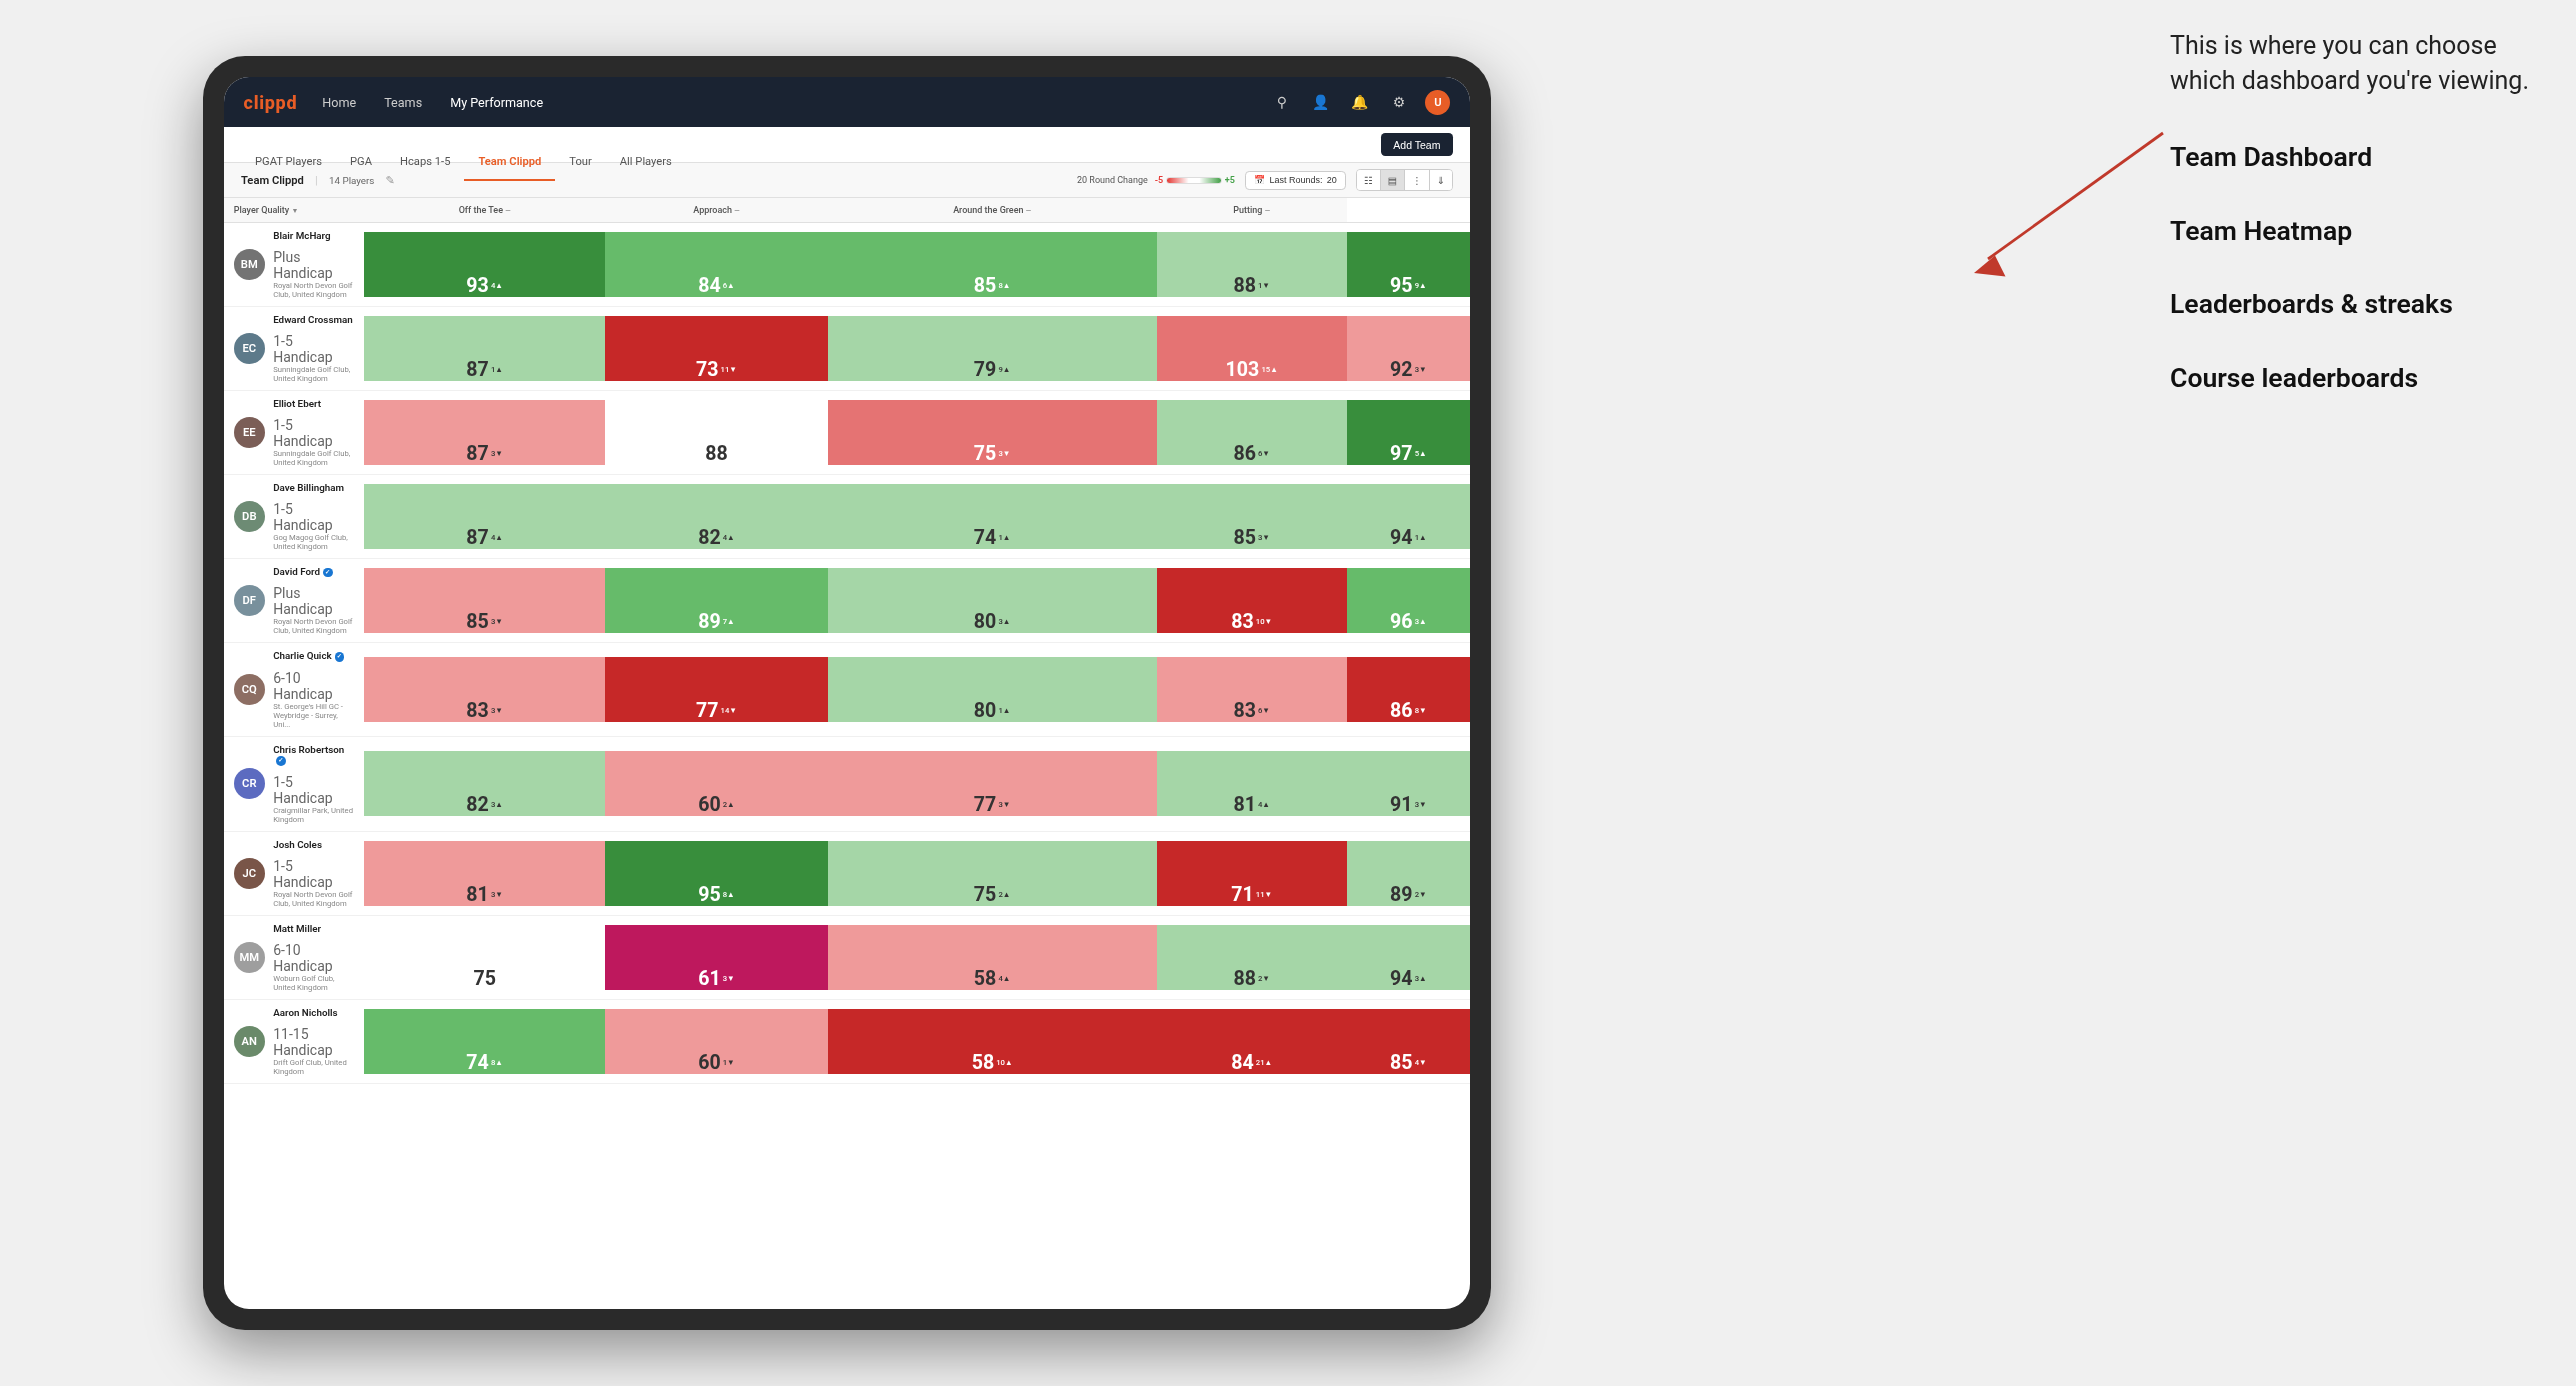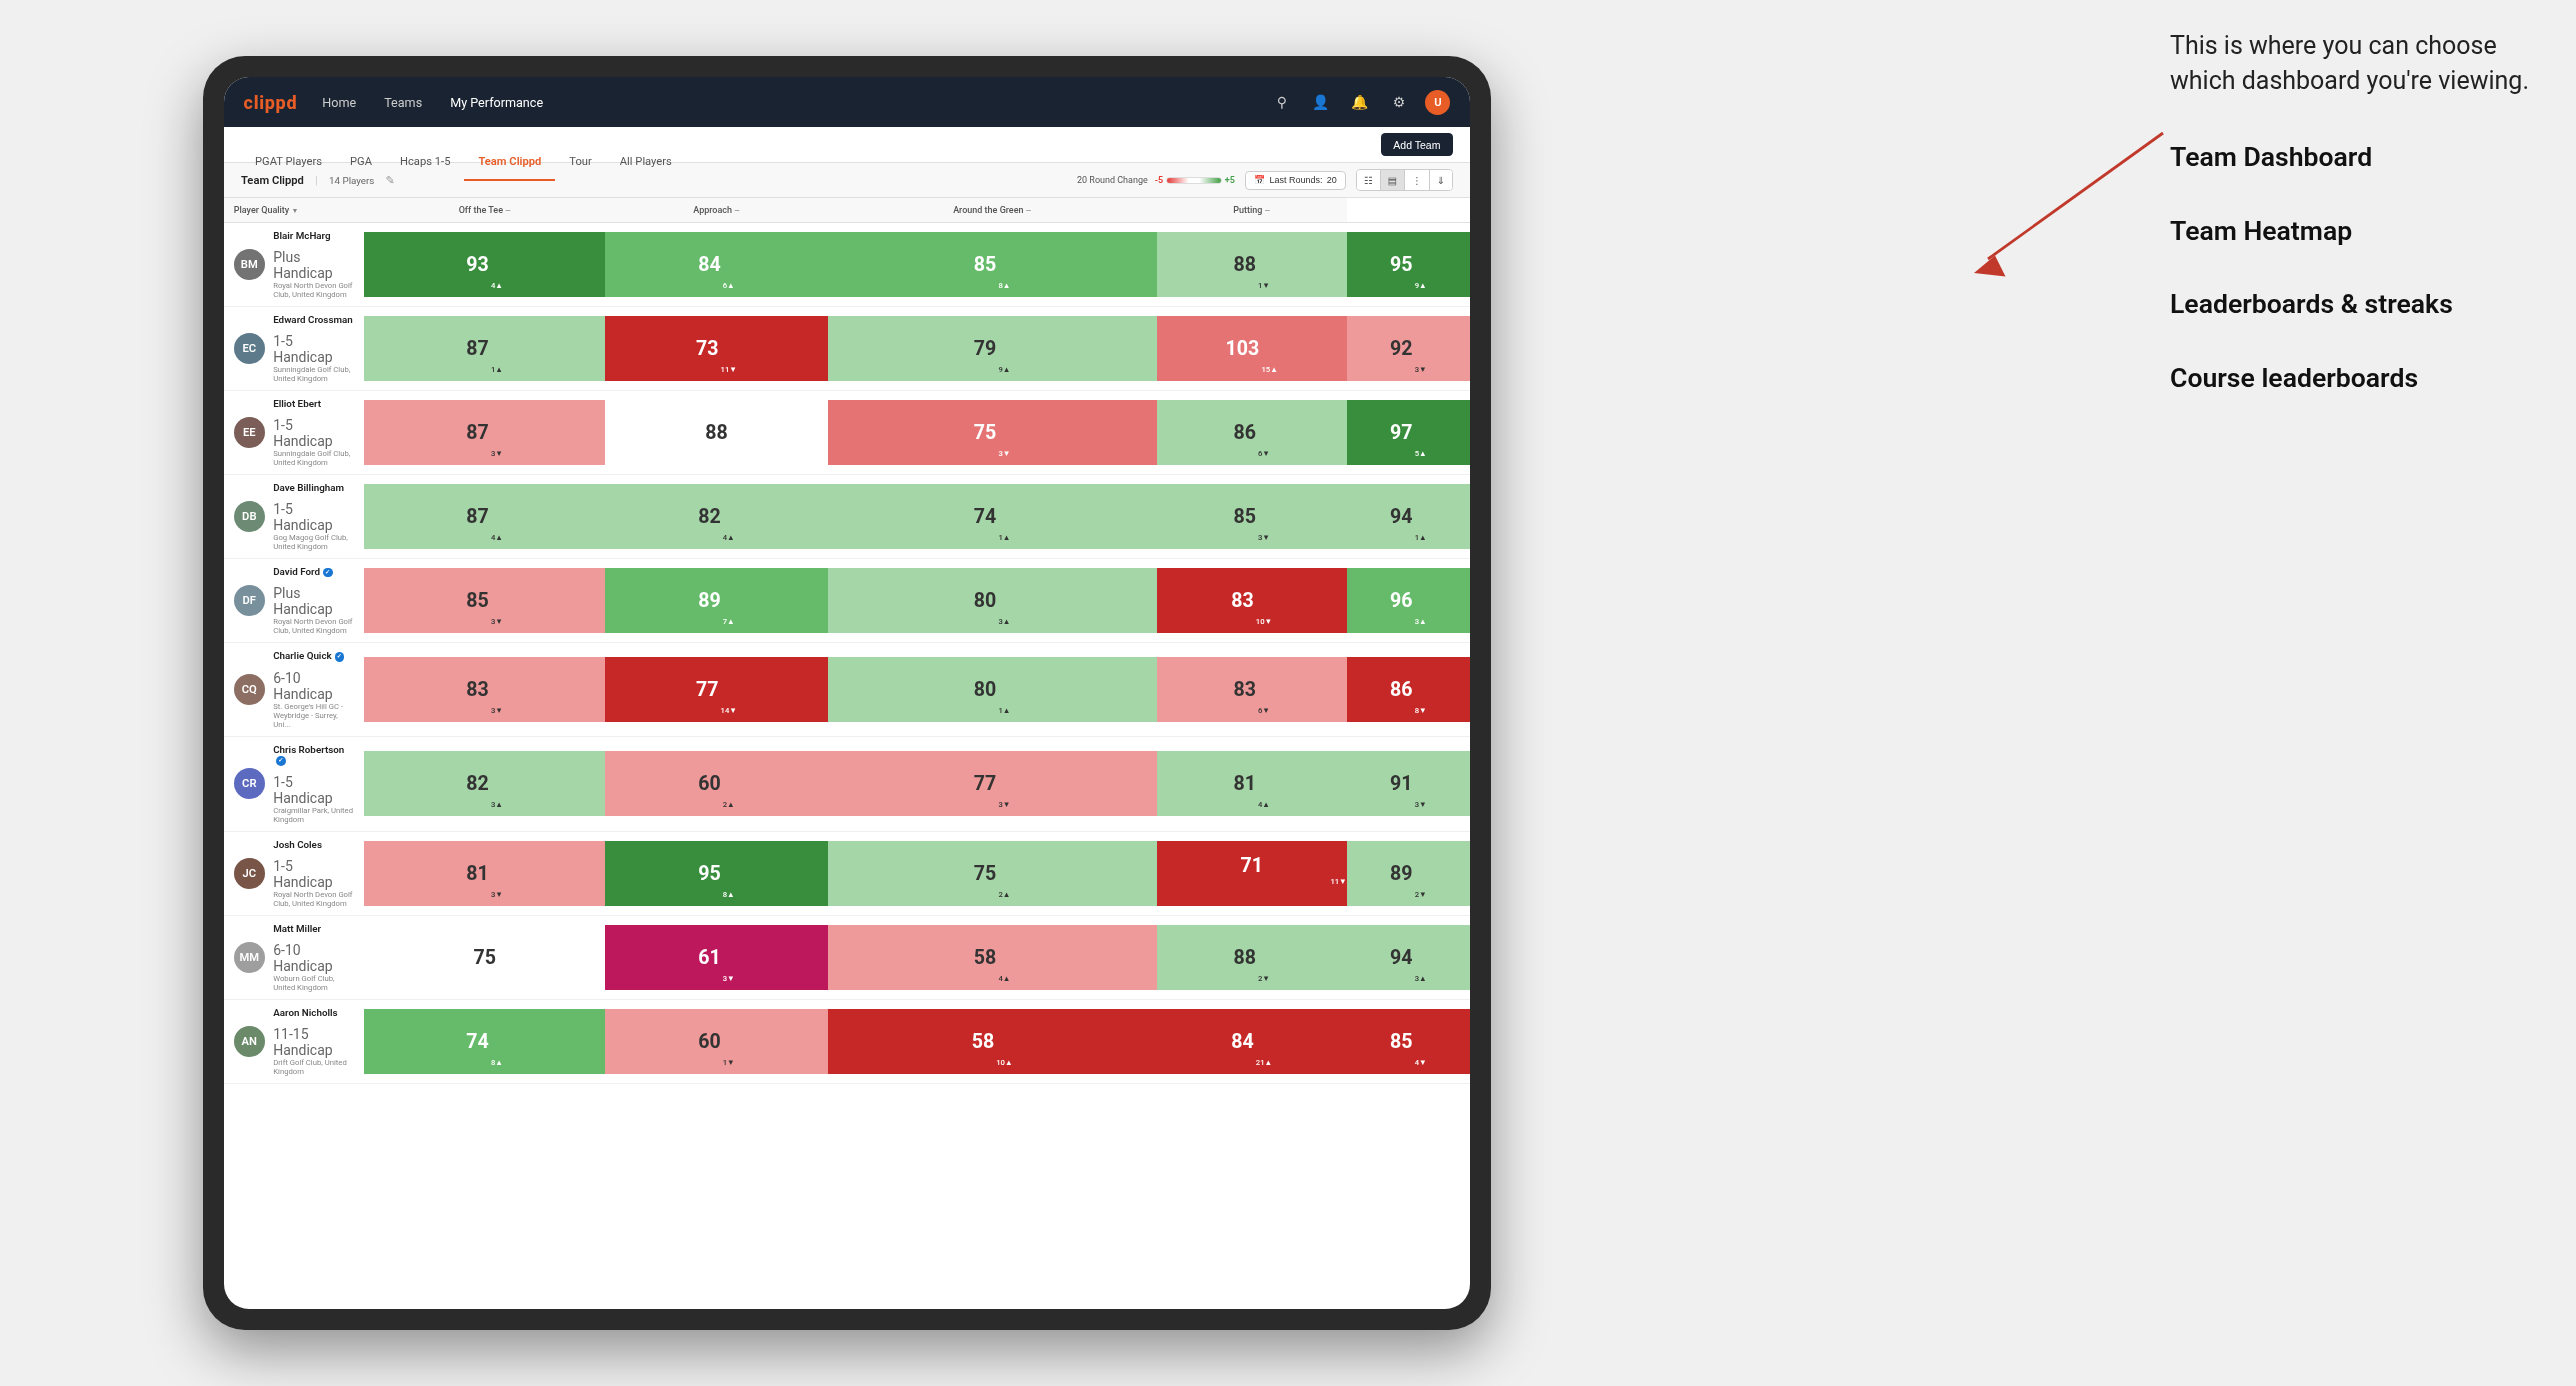--- a/index.html
+++ b/index.html
@@ -305,21 +305,21 @@
     .player-handicap { font-size: 14px; color: #666; margin-top: 8px; }
     .player-club { font-size: 7.7px; color: #888; }
 
     
     .score-cell {
       text-align: center;
       vertical-align: middle;
     }
     .score-box {
       display: flex;
-      align-items: center;
+      align-items: flex-end;
       justify-content: center;
       height: 65px;
       position: relative;
     }
     .score-main {
       font-size: 19.6px;
       font-weight: 700;
     }
     .score-change {
       font-size: 7.7px;
@@ -750,21 +750,21 @@
                   <span class="score-change">8▲</span>
                 </div>
               </td>
               <td class="score-cell">
                 <div class="score-box" style="background: rgb(165, 214, 167); color: rgb(51, 51, 51);">
                   <span class="score-main">75</span>
                   <span class="score-change">2▲</span>
                 </div>
               </td>
               <td class="score-cell">
-                <div class="score-box" style="background: rgb(198, 40, 40); color: rgb(255, 255, 255); flex-direction: column;">
+                <div class="score-box" style="background: rgb(198, 40, 40); color: rgb(255, 255, 255);">
                   <span class="score-main">71</span>
                   <span class="score-change">11▼</span>
                 </div>
               </td>
               <td class="score-cell">
                 <div class="score-box" style="background: rgb(165, 214, 167); color: rgb(51, 51, 51);">
                   <span class="score-main">89</span>
                   <span class="score-change">2▼</span>
                 </div>
               </td>

